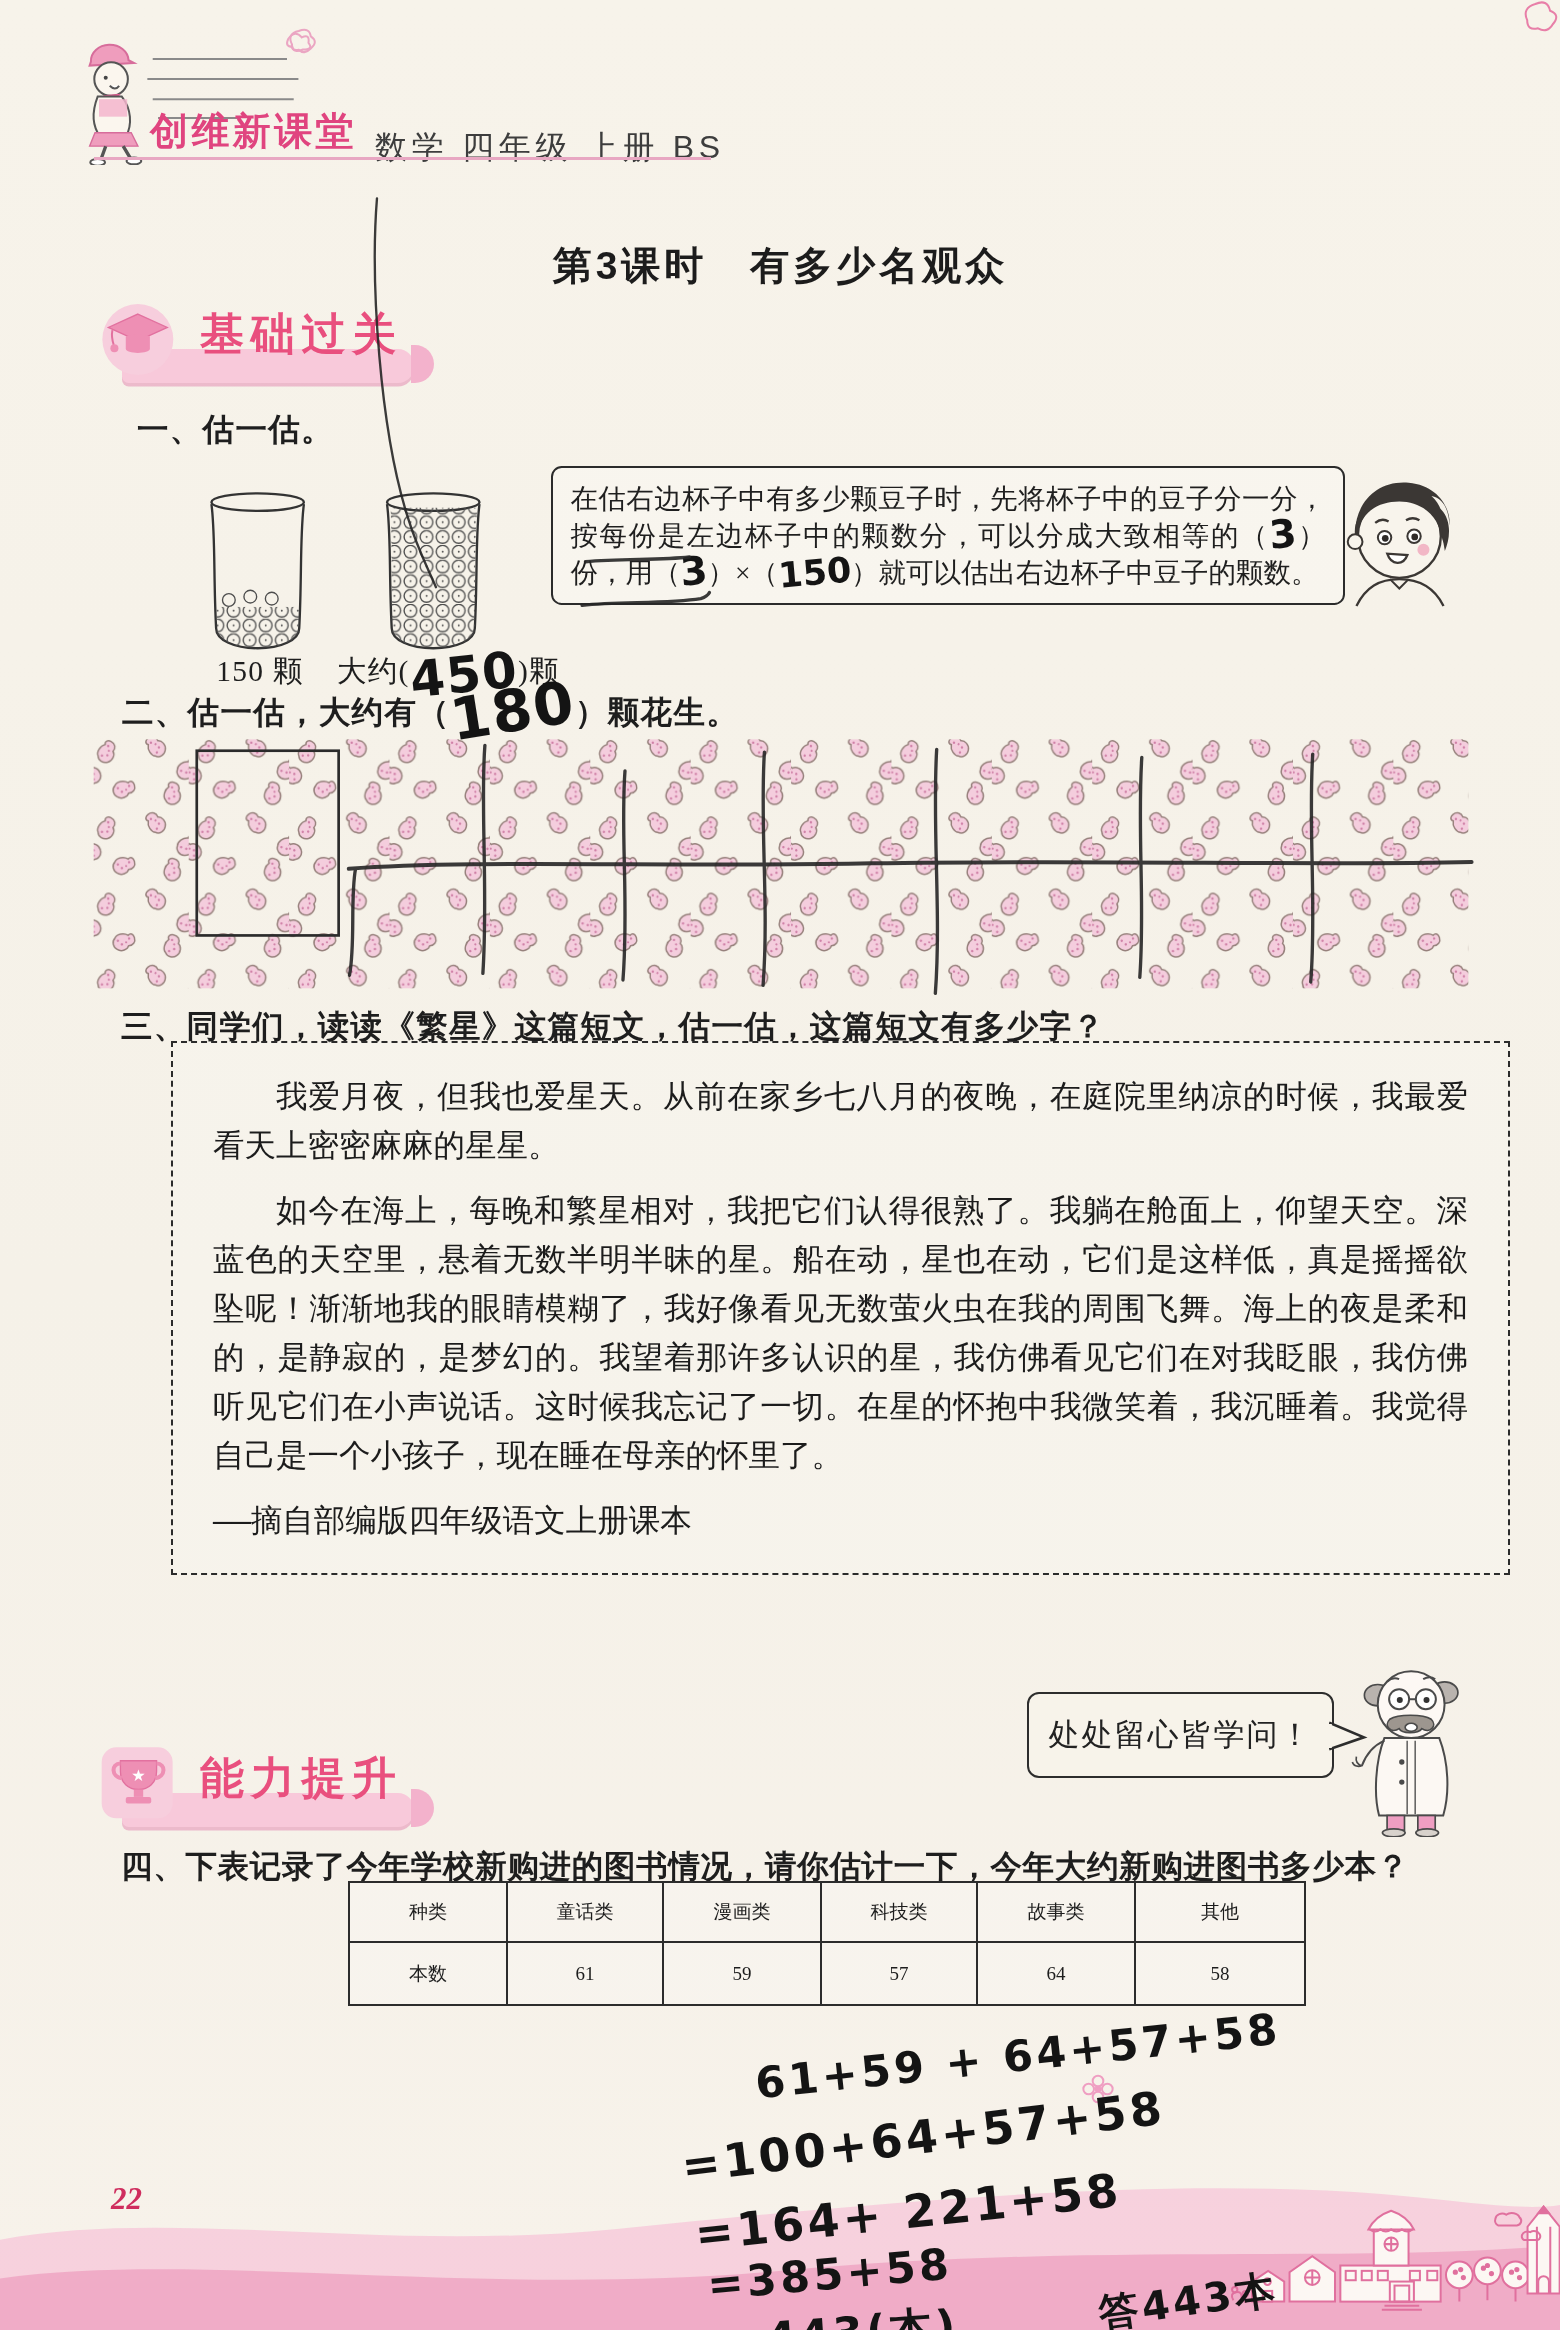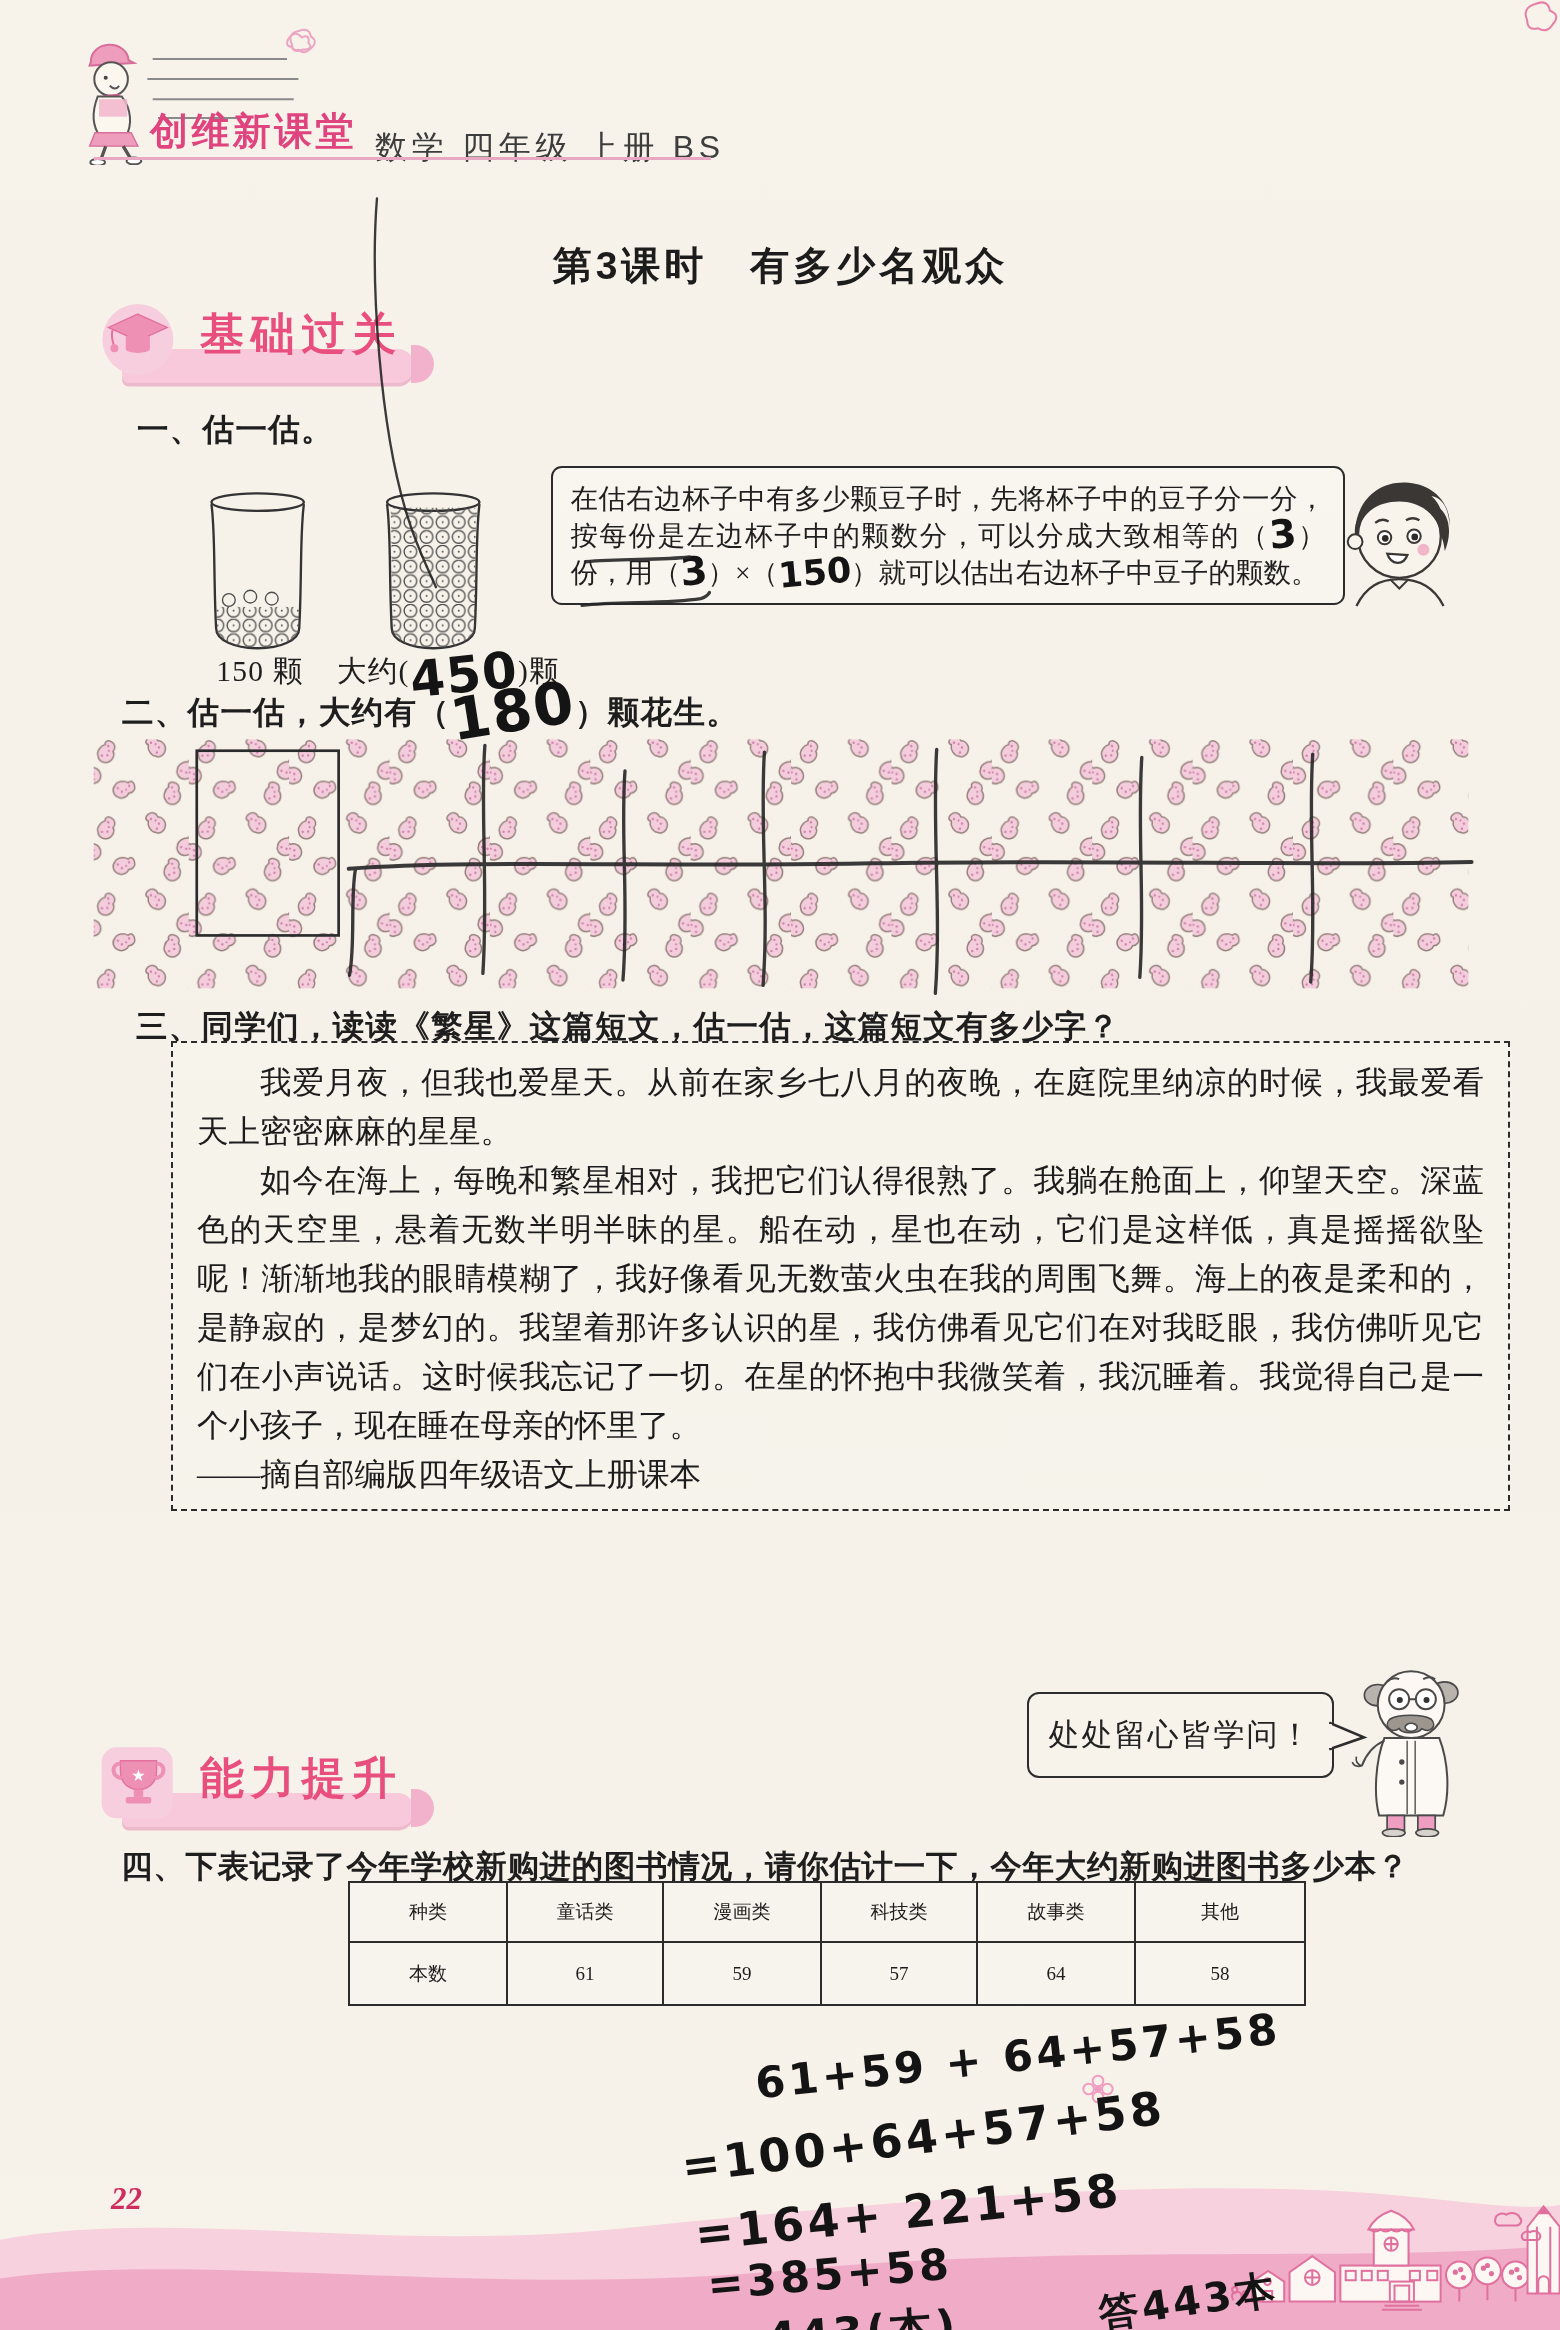--- a/index.html
+++ b/index.html
@@ -22,21 +22,21 @@
       background:#f3b2cc;border-radius:0 23px 23px 0;}
   .badge .label{position:absolute;left:101px;top:6.7px;
       font:700 44px "Liberation Sans","DejaVu Sans",sans-serif;color:#e94f7e;letter-spacing:6.7px;}
   
   .prompt{font-size:31.5px;font-weight:600;color:#1e1e1e;letter-spacing:1.3px;white-space:nowrap;margin-top:12px;}
   .cup-label{font-size:29.5px;color:#1e1e1e;letter-spacing:1.3px;white-space:nowrap;}
   .hint-box{width:755px;border:2px solid #2b2b2b;border-radius:10.7px;padding:12px 17.4px;
       font-size:27.5px;line-height:37px;text-align:justify;color:#1f1f1f;background:rgba(255,255,255,.25);}
   .passage-box{width:1287px;border:2px dashed #2b2b2b;padding:14.7px 24px 10.7px 24px;
       font-size:31.5px;line-height:49px;color:#1c1c1c;background:rgba(255,255,255,.15);}
-  .passage-box p{margin:0;text-indent:2em;text-align:justify;}
+  .passage-box p{margin:16px;text-indent:2em;text-align:justify;font-family:Liberation Mono, monospace;}
   .attribution{text-align:right;padding-right:29.5px;text-indent:0 !important;}
   .bubble{width:303px;height:82px;border:2.7px solid #2d2d2d;border-radius:12px;background:#f7f3ea;
       font-size:31px;letter-spacing:2px;display:flex;align-items:center;justify-content:center;}
   
   table.books{border-collapse:collapse;background:rgba(255,255,255,.2);}
   table.books td{border:2px solid #2c2c2c;text-align:center;font-size:19px;color:#1d1d1d;}
   
   .hand{font-family:"DejaVu Sans",sans-serif;font-weight:600;color:#141414;white-space:nowrap;}
   .hand-inline{display:inline-block;font-size:39px;line-height:20px;transform:rotate(-5deg) translateY(2.7px);}
   .work{font-size:43px;letter-spacing:3.4px;z-index:6;}
@@ -162,21 +162,21 @@
         <use href="#pnt" transform="translate(54,82) rotate(72)"></use>
         <use href="#pnt" transform="translate(126,88) rotate(8)"></use>
         <use href="#pnt" transform="translate(2,60) rotate(-62)"></use>
         <use href="#pnt" transform="translate(148,52) rotate(48)"></use>
       </pattern>
     </defs>
     <rect x="8" y="8" width="2054" height="372" fill="url(#peanutPat)"></rect>
     <rect x="162" y="25" width="212" height="276" fill="none" stroke="#2b2b2b" stroke-width="4"></rect>
   </svg>
 
-  <div class="abs prompt" style="left:136px;top:994px;">三、同学们，读读《繁星》这篇短文，估一估，这篇短文有多少字？</div>
+  <div class="abs prompt" style="left:121px;top:994px;">三、同学们，读读《繁星》这篇短文，估一估，这篇短文有多少字？</div>
 
   <div class="abs passage-box" style="left:171px;top:1041px;">
     <p>我爱月夜，但我也爱星天。从前在家乡七八月的夜晚，在庭院里纳凉的时候，我最爱看天上密密麻麻的星星。</p>
     <p>如今在海上，每晚和繁星相对，我把它们认得很熟了。我躺在舱面上，仰望天空。深蓝色的天空里，悬着无数半明半昧的星。船在动，星也在动，它们是这样低，真是摇摇欲坠呢！渐渐地我的眼睛模糊了，我好像看见无数萤火虫在我的周围飞舞。海上的夜是柔和的，是静寂的，是梦幻的。我望着那许多认识的星，我仿佛看见它们在对我眨眼，我仿佛听见它们在小声说话。这时候我忘记了一切。在星的怀抱中我微笑着，我沉睡着。我觉得自己是一个小孩子，现在睡在母亲的怀里了。</p>
     <p class="attribution">——摘自部编版四年级语文上册课本</p>
   </div>
 
   <div class="abs bubble" style="left:1027px;top:1692px;">
     <span>处处留心皆学问！</span>
   </div>

